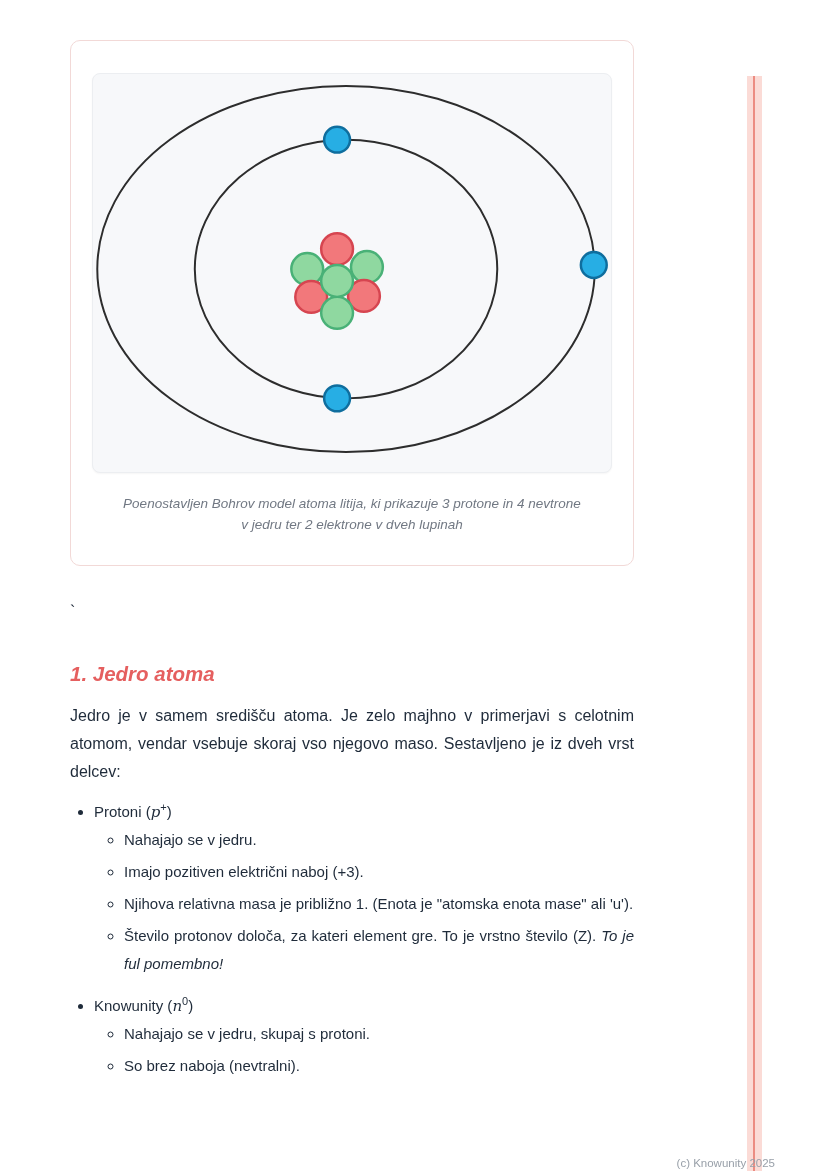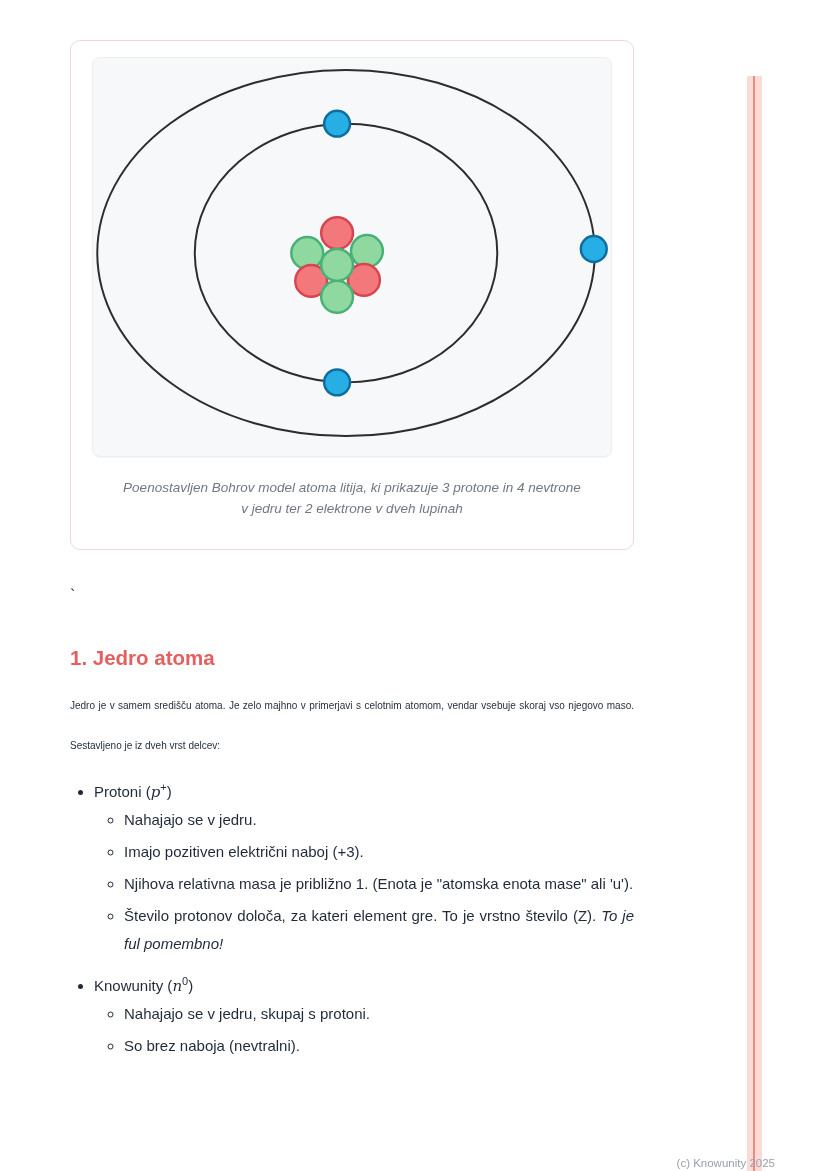--- a/index.html
+++ b/index.html
@@ -14,21 +14,21 @@
   body{
     width:828px;height:1171px;position:relative;overflow:hidden;
     background:#ffffff;color:var(--text);
     font-family:"Liberation Sans", sans-serif;
   }
   .page{position:relative;width:828px;height:1171px;}
 
   
   .figure-card{
     width:564px;margin:40px 0 8px 70px;
-    padding:16px 21px 30px;
+    padding:32px 21px 30px;
     border:1px solid #f2d9d7;border-radius:10px;
     background:#ffffff;
   }
   .diagram{
     width:520px;height:400px;border-radius:8px;
     background:#f7f8fa;border:1px solid #eceef1;
     box-shadow:0 1px 2px rgba(0,0,0,0.04);
     overflow:hidden;
   }
   .diagram svg{width:100%;height:100%;display:block;}
@@ -37,25 +37,26 @@
     font-style:italic;color:#717883;
     font-size:13.5px;line-height:21px;
   }
 
   .stray{margin:32px 0 0 70px;font-size:16px;line-height:28px;}
 
   .heading{
     margin:36px 0 0 70px;
     font-size:20.5px;font-weight:700;color:var(--heading);
     line-height:24px;
+    font-style:italic;
   }
 
   .para{
     width:564px;margin:16px 0 0 70px;
-    font-size:10px;line-height:40px;text-align:justify;
+    font-size:16px;line-height:28px;text-align:justify;
   }
 
   .lists{width:564px;margin:12px 0 0 70px;font-size:15px;line-height:28px;}
   ul.outer{list-style:disc;margin:0;padding-left:24px;}
   ul.outer > li{margin-bottom:0;}
   ul.inner{list-style:circle;margin:0 0 14px;padding-left:30px;}
   ul.inner > li{margin-bottom:4px;text-align:justify;}
 
   .b{font-weight:400;}
   .i{font-style:italic;}

